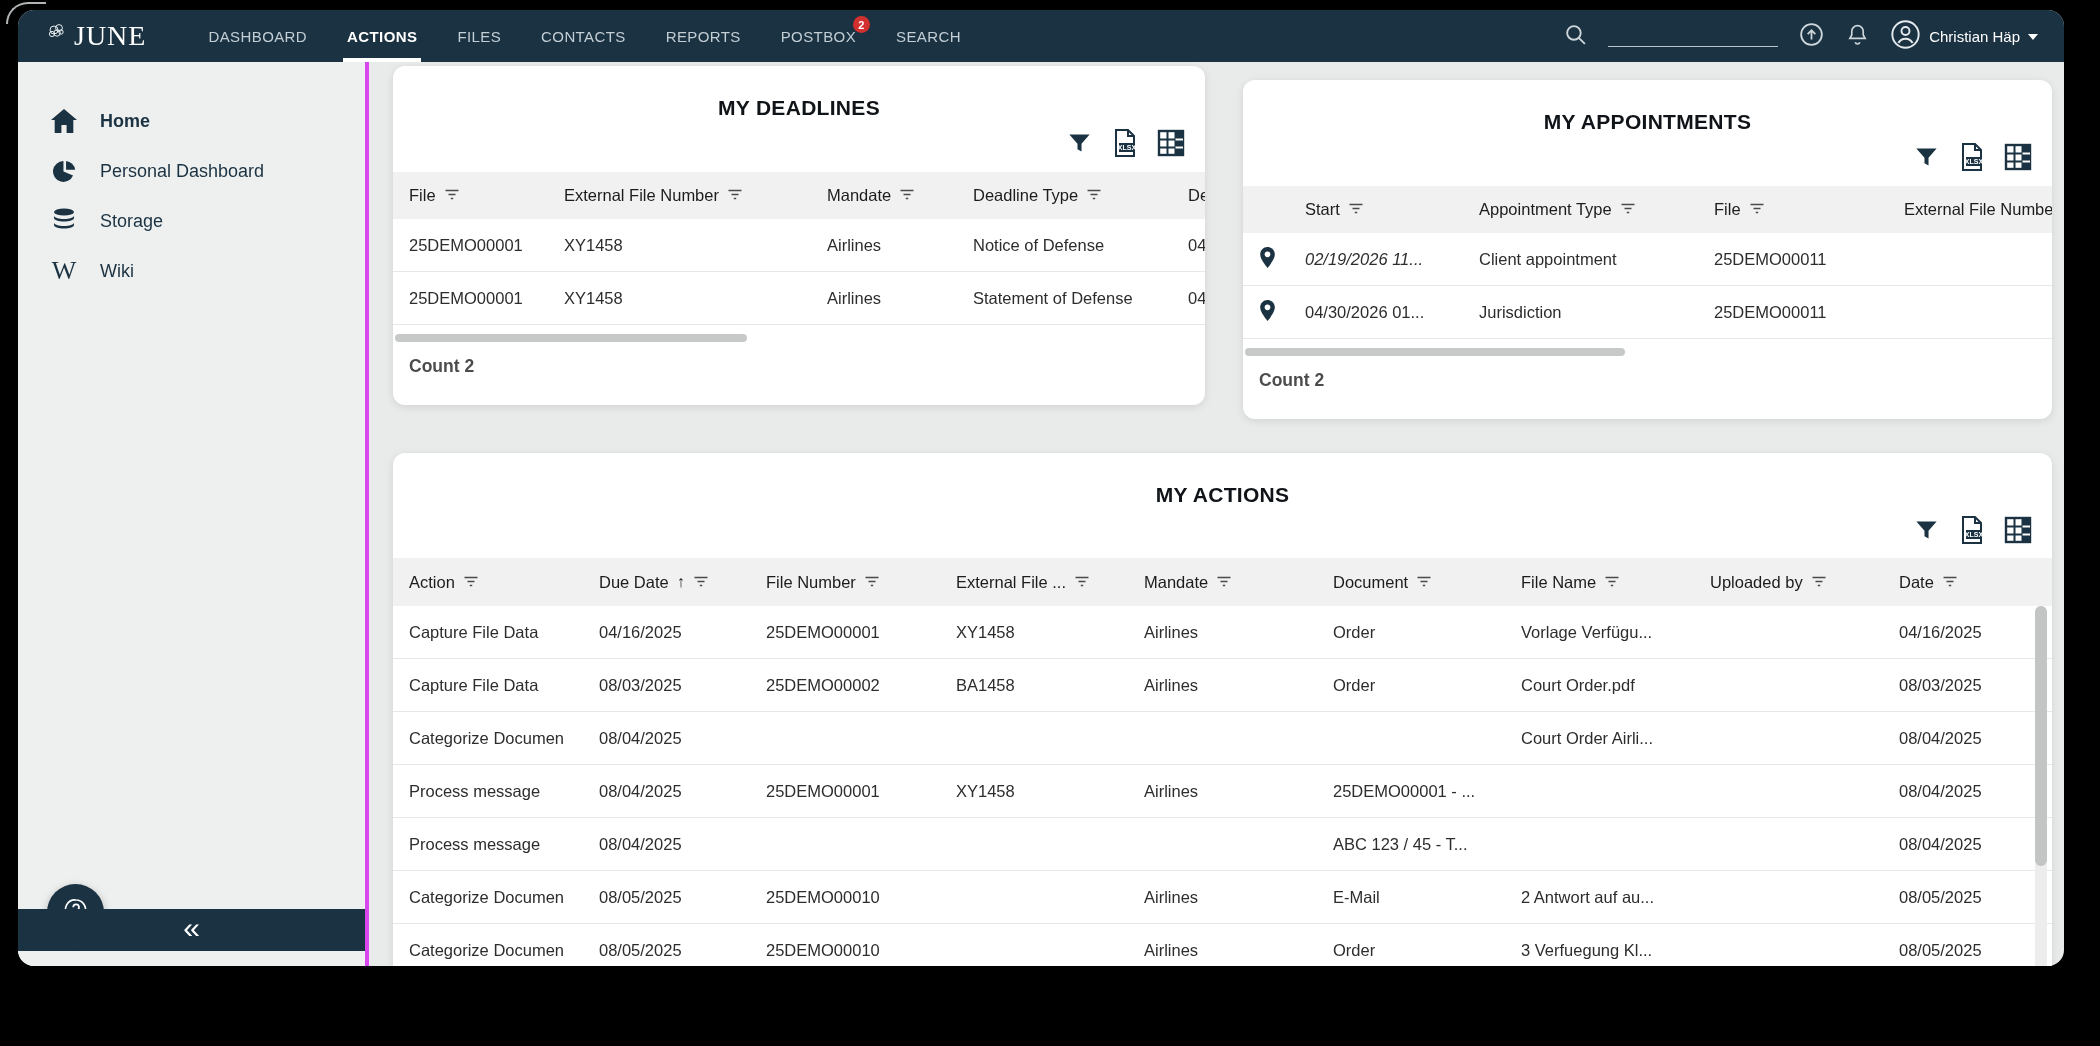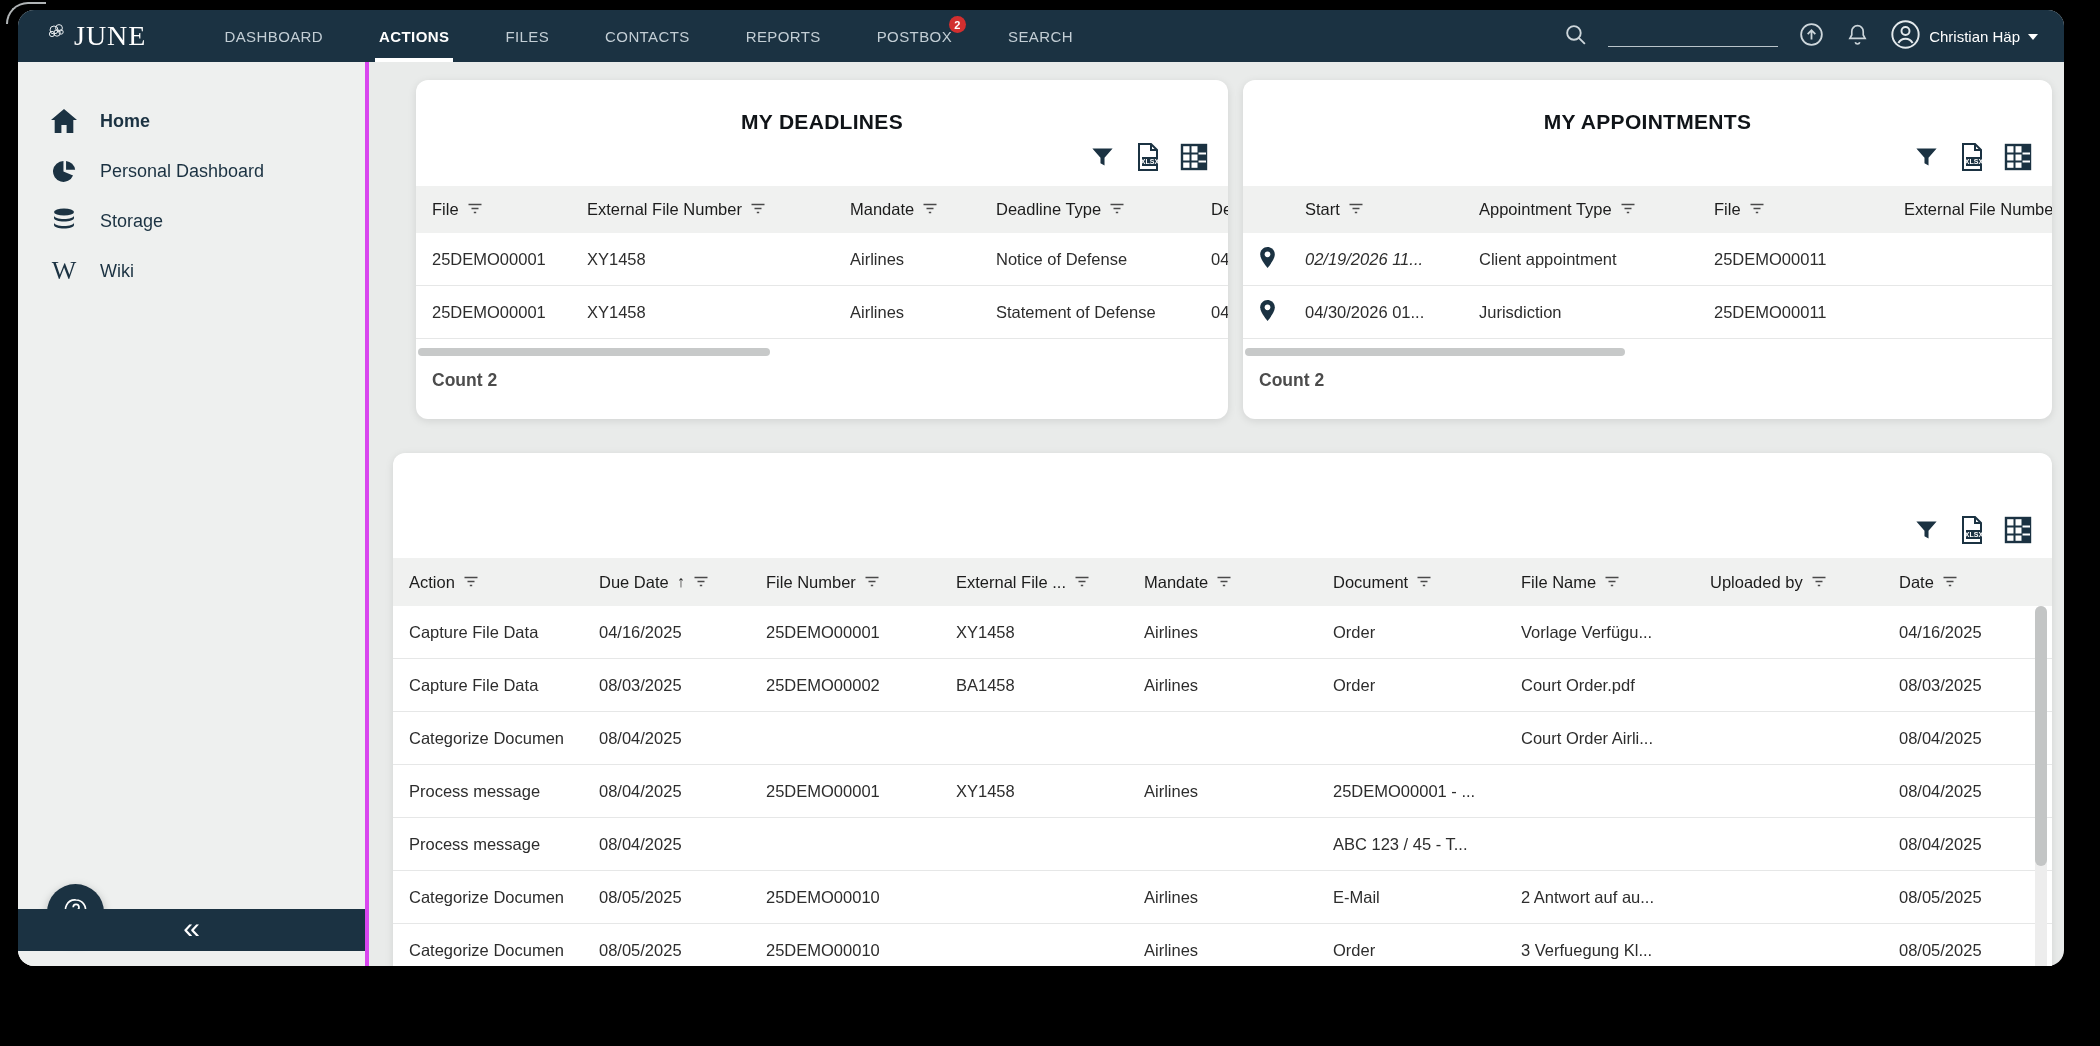--- a/index.html
+++ b/index.html
@@ -14,21 +14,21 @@
 
   
   .navbar { position:absolute; left:0; top:0; right:0; height:52px; background:#1b3242;
             display:flex; align-items:center; padding:0 26px; z-index:30; }
   .logo { display:flex; align-items:center; gap:4px; }
   .logo-text { color:#fff; font-family:"Liberation Serif", serif; font-size:28px;
                letter-spacing:1px; line-height:1; }
   .nav-items { display:flex; align-items:center; gap:40px; margin-left:62px; height:100%; }
   .nav-item { position:relative; display:flex; align-items:center; height:100%;
               color:#c3ced5; font-size:15px; letter-spacing:.4px; cursor:pointer;
-              text-decoration:none;margin-left:16px; }
+              text-decoration:none; }
   .nav-item.active { color:#fff; font-weight:bold; }
   .nav-item.active::after { content:""; position:absolute; left:-4px; right:-4px; bottom:0;
                             height:4px; background:#fff; }
   .nav-badge { position:absolute; top:6px; right:-14px; min-width:17px; height:17px;
                background:#d22f2f; color:#fff; border-radius:50%; font-size:11px;
                font-weight:bold; display:flex; align-items:center; justify-content:center;
                padding:0 3px; }
   .nav-right { margin-left:auto; display:flex; align-items:center; gap:20px; }
   .nav-search-line { width:170px; height:22px; background:transparent; border:none;
                      border-bottom:1.5px solid #b9c4ca; outline:none; color:#fff; font-size:14px; }
@@ -51,21 +51,21 @@
               background:#1b3242; display:flex; align-items:center; justify-content:center;
               box-shadow:0 3px 10px rgba(0,0,0,.25); cursor:pointer; }
   .collapse-bar { position:absolute; left:0; bottom:15px; width:100%; height:42px; background:#1b3242;
                   display:flex; align-items:center; justify-content:center; cursor:pointer; }
   .collapse-glyph { color:#fff; font-size:30px; line-height:1; margin-top:-4px; }
 
   
   .content { position:absolute; left:351px; top:52px; right:0; bottom:0; }
   .card { position:absolute; background:#fff; border-radius:12px;
           box-shadow:0 2px 8px rgba(0,0,0,.10); overflow:hidden; }
-  #card-deadlines    { left:24px;  top:18px;  width:812px;  height:339px;margin-left:23px; }
+  #card-deadlines    { left:24px;  top:4px;  width:812px;  height:339px; }
   #card-appointments { left:874px; top:18px;  width:809px;  height:339px; }
   #card-actions      { left:24px;  top:391px; width:1659px; height:560px; }
   .card-title { margin-top:30px; text-align:center; font-size:21px; font-weight:bold;
                 color:#101418; letter-spacing:.3px; }
   .card-tools { position:absolute; right:20px; top:62px; display:flex; align-items:center; gap:18px; }
   .tool-btn { background:none; border:none; cursor:pointer; padding:0; display:flex; }
 
   .tbl { position:absolute; left:0; right:0; }
   #card-deadlines .tbl, #card-appointments .tbl { top:106px; }
   #card-actions .tbl { top:105px; }
@@ -354,20 +354,21 @@
               <div class="td" style="flex-basis: 235px;">Jurisdiction</div>
               <div class="td" style="flex-basis: 190px;">25DEMO00011</div>
               <div class="td" style="flex-basis: 200px;"></div>
             </div>
           </div>
         <div class="hscroll"></div>
         <div class="count-label">Count 2</div>
       </section>
 
       <section class="card" id="card-actions">
+        <h2 class="card-title">MY ACTIONS</h2>
         <div class="card-tools">
           <button class="tool-btn">
               <svg width="27" height="27" viewBox="0 0 24 24">
                 <path d="M3 4h18l-7.2 8.2V19l-3.6-2v-4.8L3 4z" fill="#1b3242"></path>
               </svg>
             </button>
           <button class="tool-btn">
               <svg width="28" height="30" viewBox="0 0 28 30">
                 <path d="M5 2h12l6 6v20H5z" fill="none" stroke="#1b3242" stroke-width="2"></path>
                 <path d="M17 2v6h6" fill="none" stroke="#1b3242" stroke-width="2"></path>

